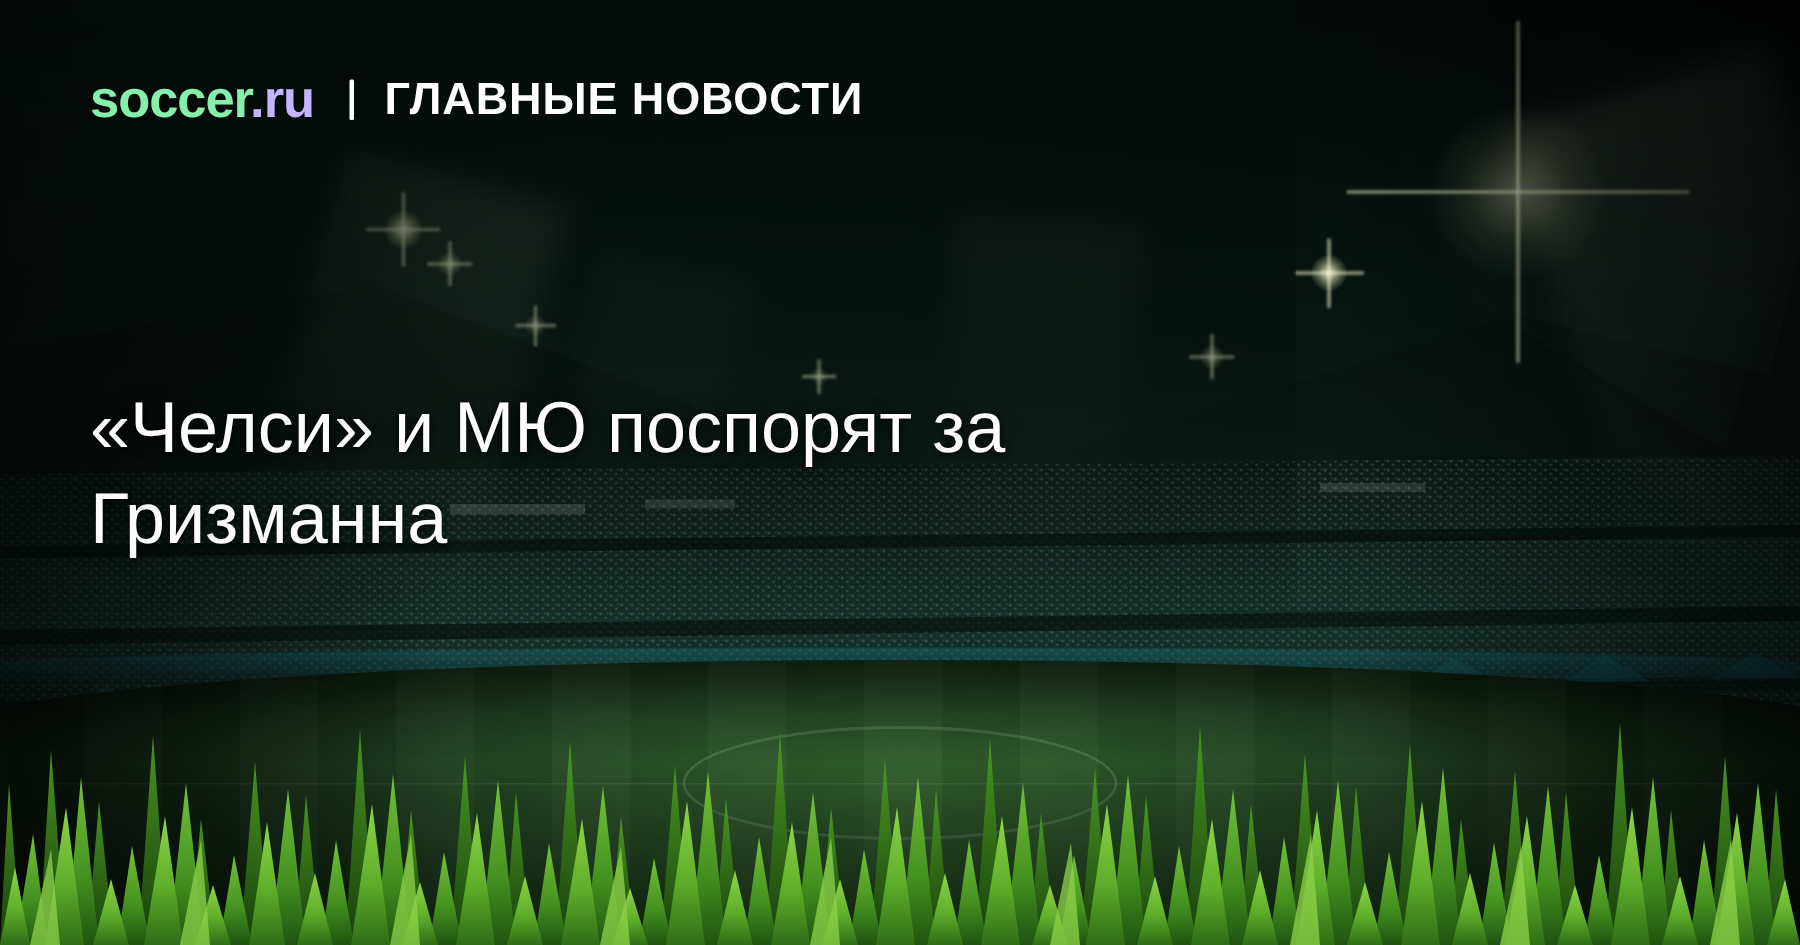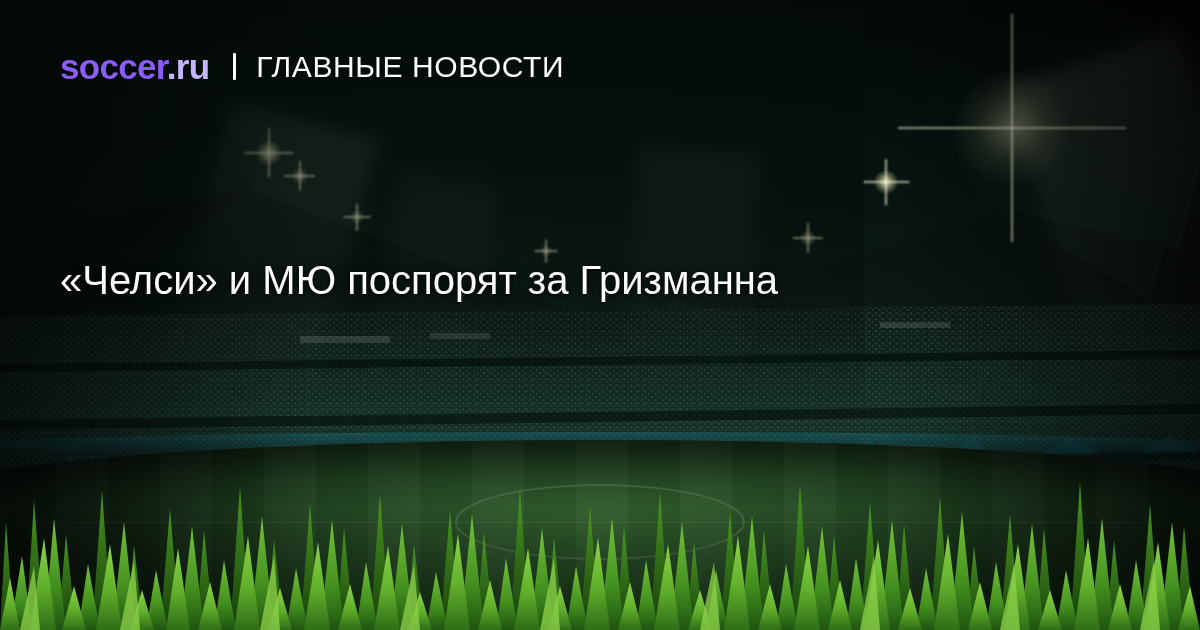--- a/index.html
+++ b/index.html
@@ -119,42 +119,42 @@
   
   .header {
     position:absolute; left:60px; top:49px;
     display:flex; align-items:center; gap:0;
     z-index:20;
   }
   .logo {
     font-size:35px; font-weight:bold; letter-spacing:-.7px; line-height:1;
     white-space:nowrap;
   }
-  .logo-soccer { color:#8b5cf6;margin-top:13px; }
+  .logo-soccer { color:#86efac;margin-top:13px; }
   .logo-ru { color:#c4b5fd; }
   .sep {
     display:inline-block;
     width:3px; height:27px;
     background:#ffffff;
     margin:0 20px 0 24px;
     border-radius:1px;
   }
   .kicker {
     color:#ffffff;
-    font-size:30px; font-weight:normal;
+    font-size:30px; font-weight:bold;
     letter-spacing:.6px; line-height:1;
     white-space:nowrap;
   }
 
   
   .headline {
     position:absolute; left:60px; top:255px;
     width:860px;
     color:#fdfdfd;
-    font-size:40px; font-weight:400;
+    font-size:48px; font-weight:400;
     line-height:1.28;
     letter-spacing:0;
     text-shadow:0 2px 12px rgba(0,0,0,.75), 0 1px 3px rgba(0,0,0,.6);
     z-index:20;
   }
 </style>
 </head>
 <body>
 
 <div class="card">

